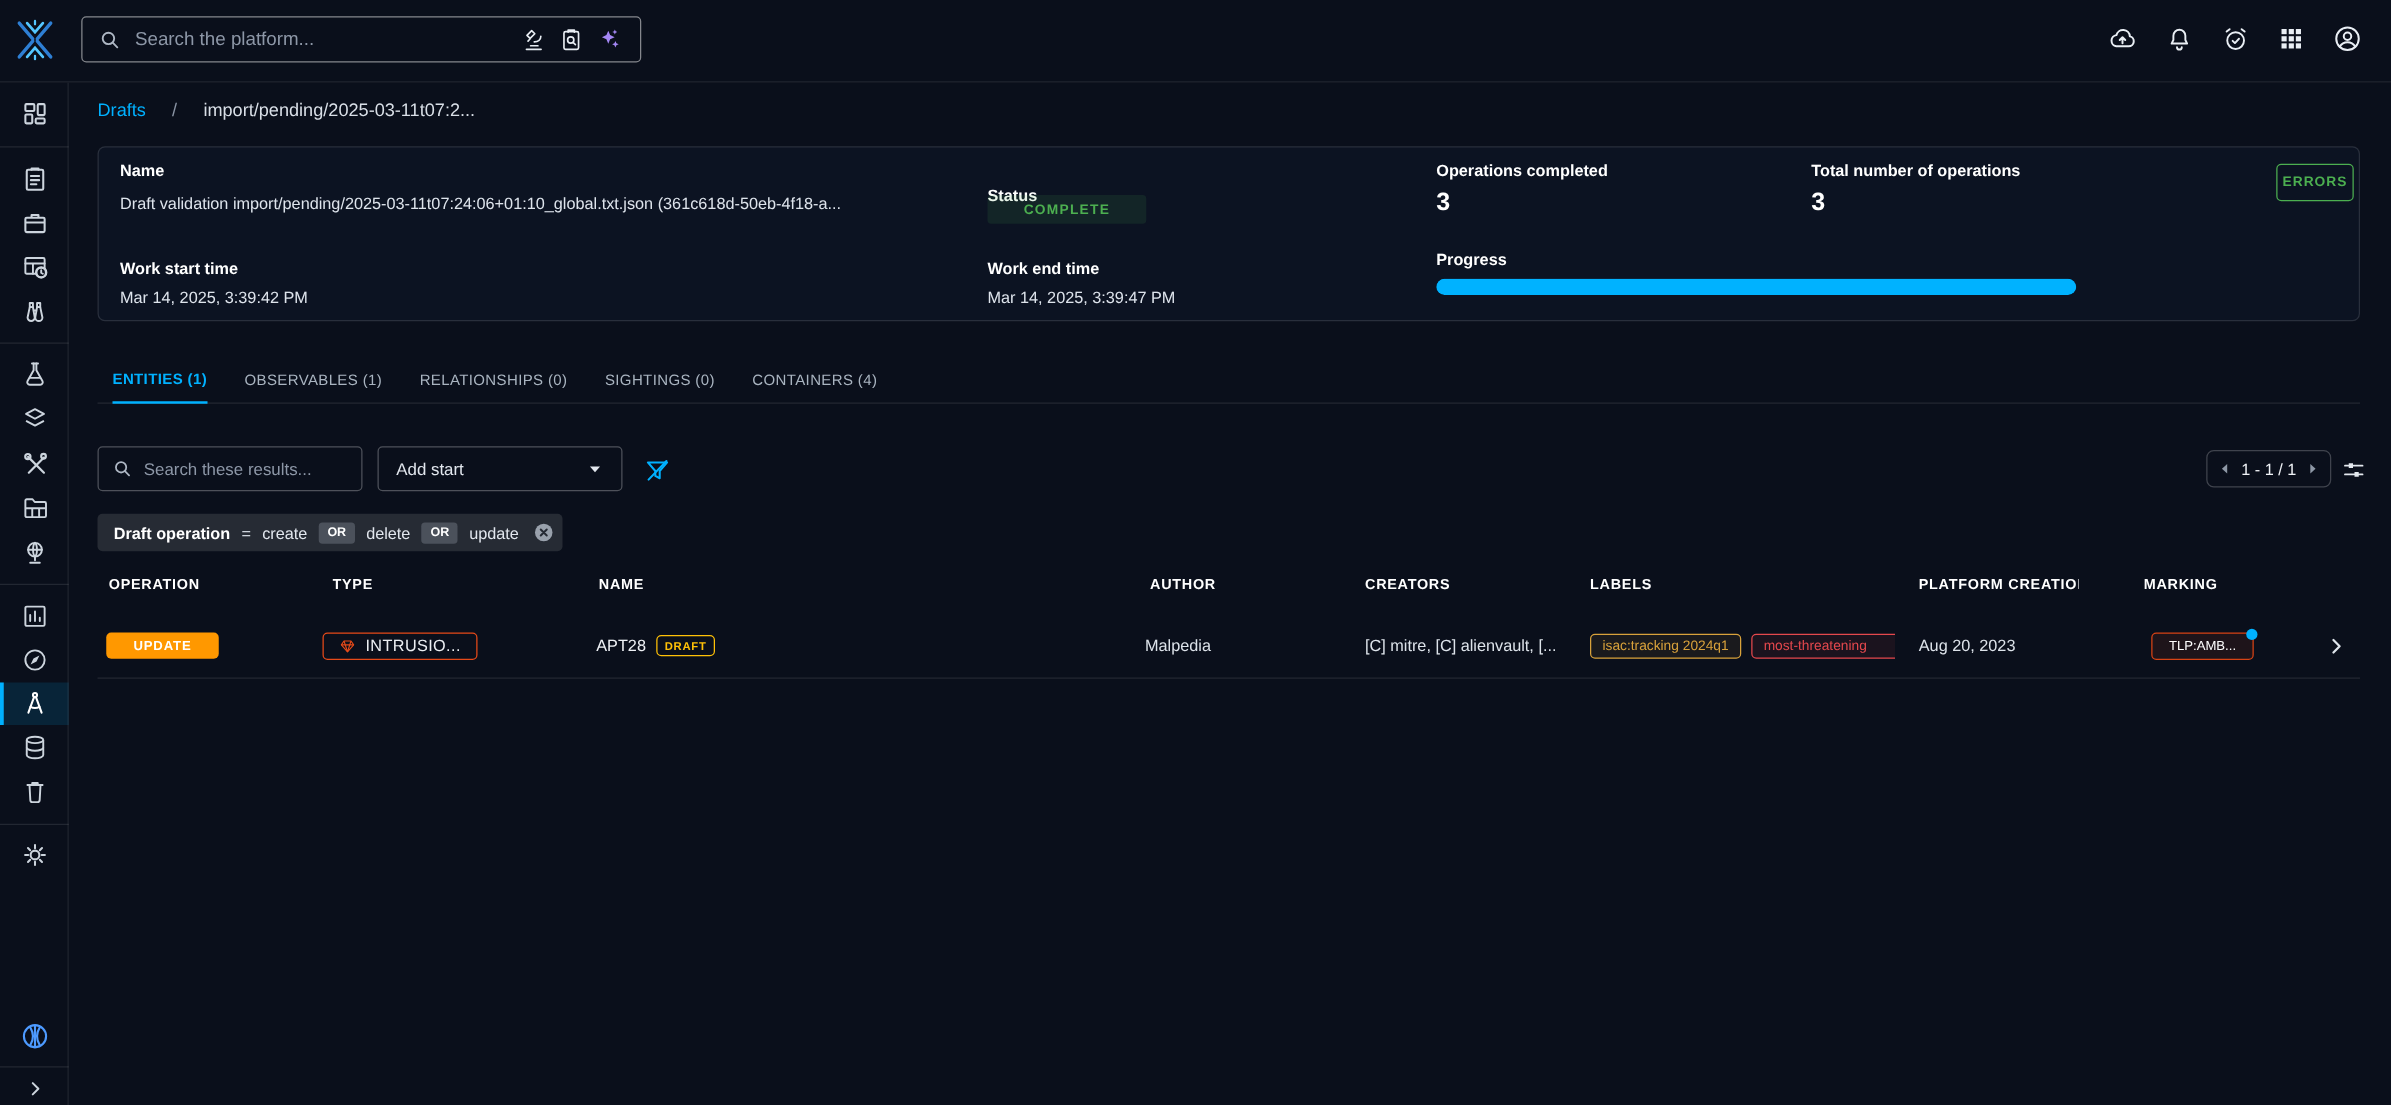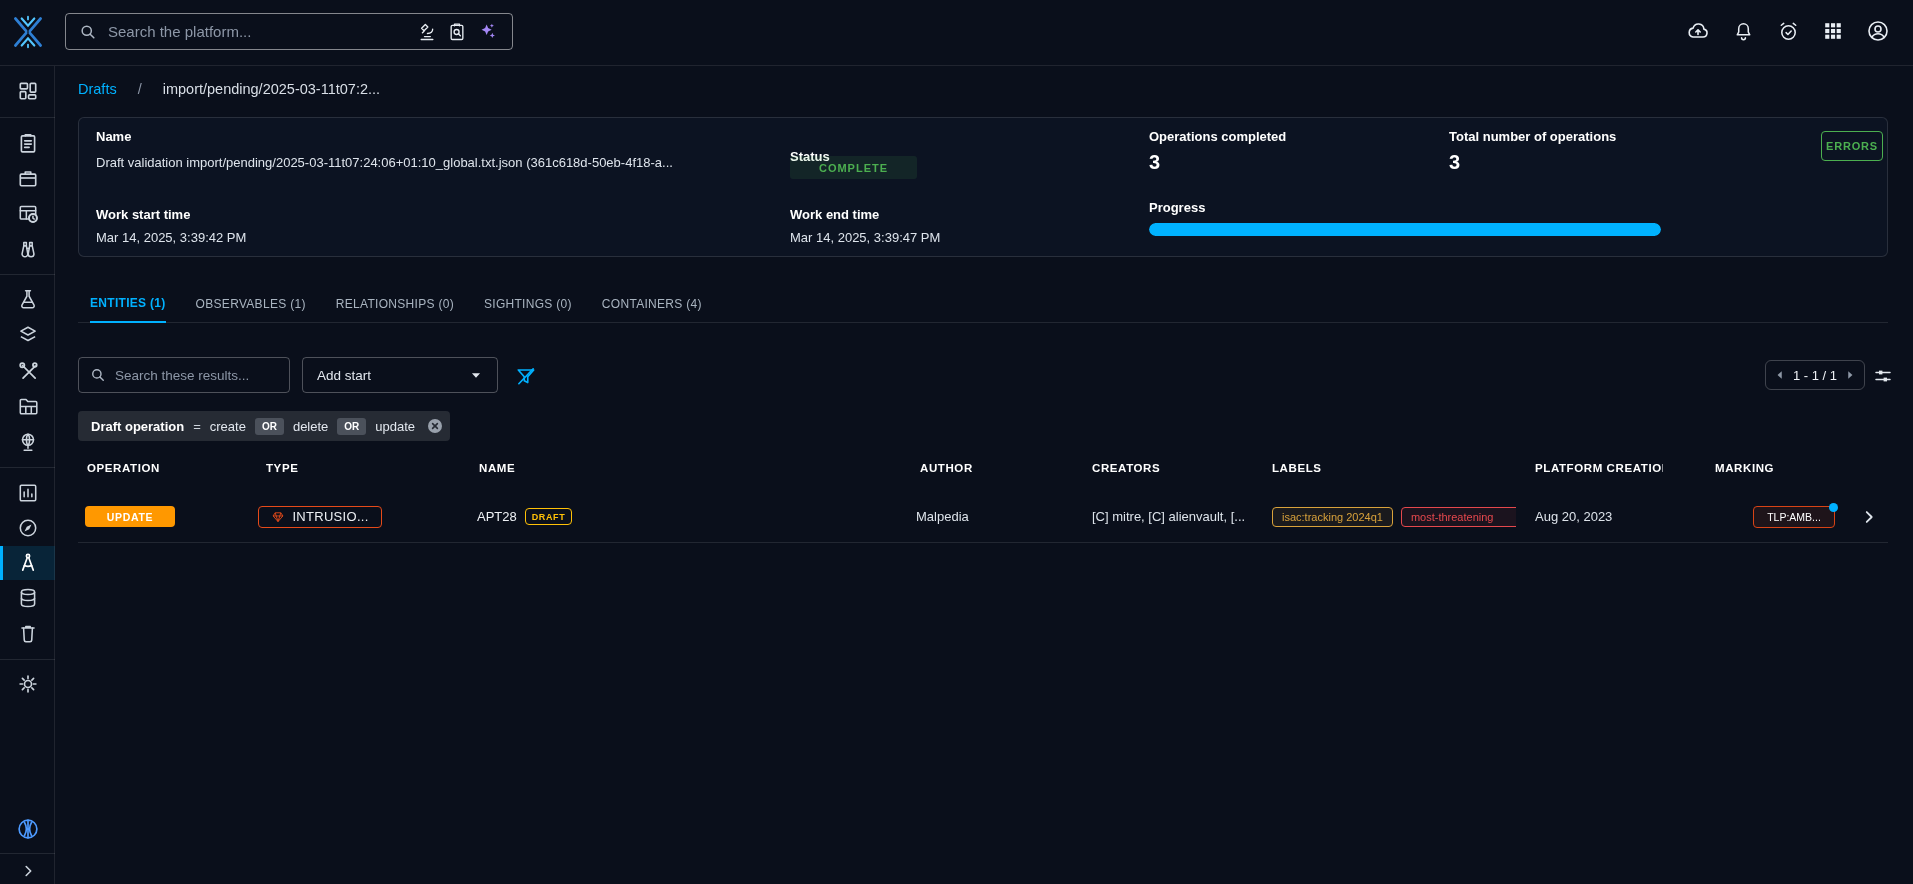--- a/index.html
+++ b/index.html
@@ -102,21 +102,21 @@
     font-size:10.5px; font-weight:700; letter-spacing:0.7px; display:flex; align-items:center; justify-content:center; }
   .type-chip { width:124px; height:22px; border:1px solid #e64a19; border-radius:4px;
     display:flex; align-items:center; justify-content:center; gap:7px; color:#eceff3; font-size:13px; letter-spacing:0.3px; }
   .draft-chip { height:17px; border:1px solid #ffc107; border-radius:4px; color:#ffc107;
     font-size:9px; font-weight:700; letter-spacing:0.6px; display:flex; align-items:center; padding:0 6px;text-align:right; }
   .label-chip { height:20px; border-radius:4px; font-size:11px; display:flex; align-items:center;
     padding:0 9px; flex-shrink:0; }
   .label-gold { border:1px solid #d9a23b; color:#d9a23b; background:rgba(217,162,59,0.08); }
   .label-red { border:1px solid #e5484d; color:#e5484d; background:rgba(229,72,77,0.08); width:126px; }
   .marking-chip { position:relative; width:82px; height:22px; border:1.5px solid #d84315; border-radius:4px;
-    background:rgba(216,67,21,0.1); color:#ffffff; font-size:10.5px; display:flex; align-items:center; justify-content:center;margin-left:32px; }
+    background:rgba(216,67,21,0.1); color:#ffffff; font-size:10.5px; display:flex; align-items:center; justify-content:center; }
   .marking-dot { position:absolute; top:-4px; right:-4px; width:9px; height:9px; border-radius:50%; background:#00b1ff; }
   .row-chevron { position:absolute; left:1778px; top:14px; width:26px; height:26px; background:none; border:none;
     cursor:pointer; color:#dfe5ec; display:flex; align-items:center; justify-content:center; }
 
   svg { display:block; }
 </style>
 </head>
 <body>
 
 <div class="page">

